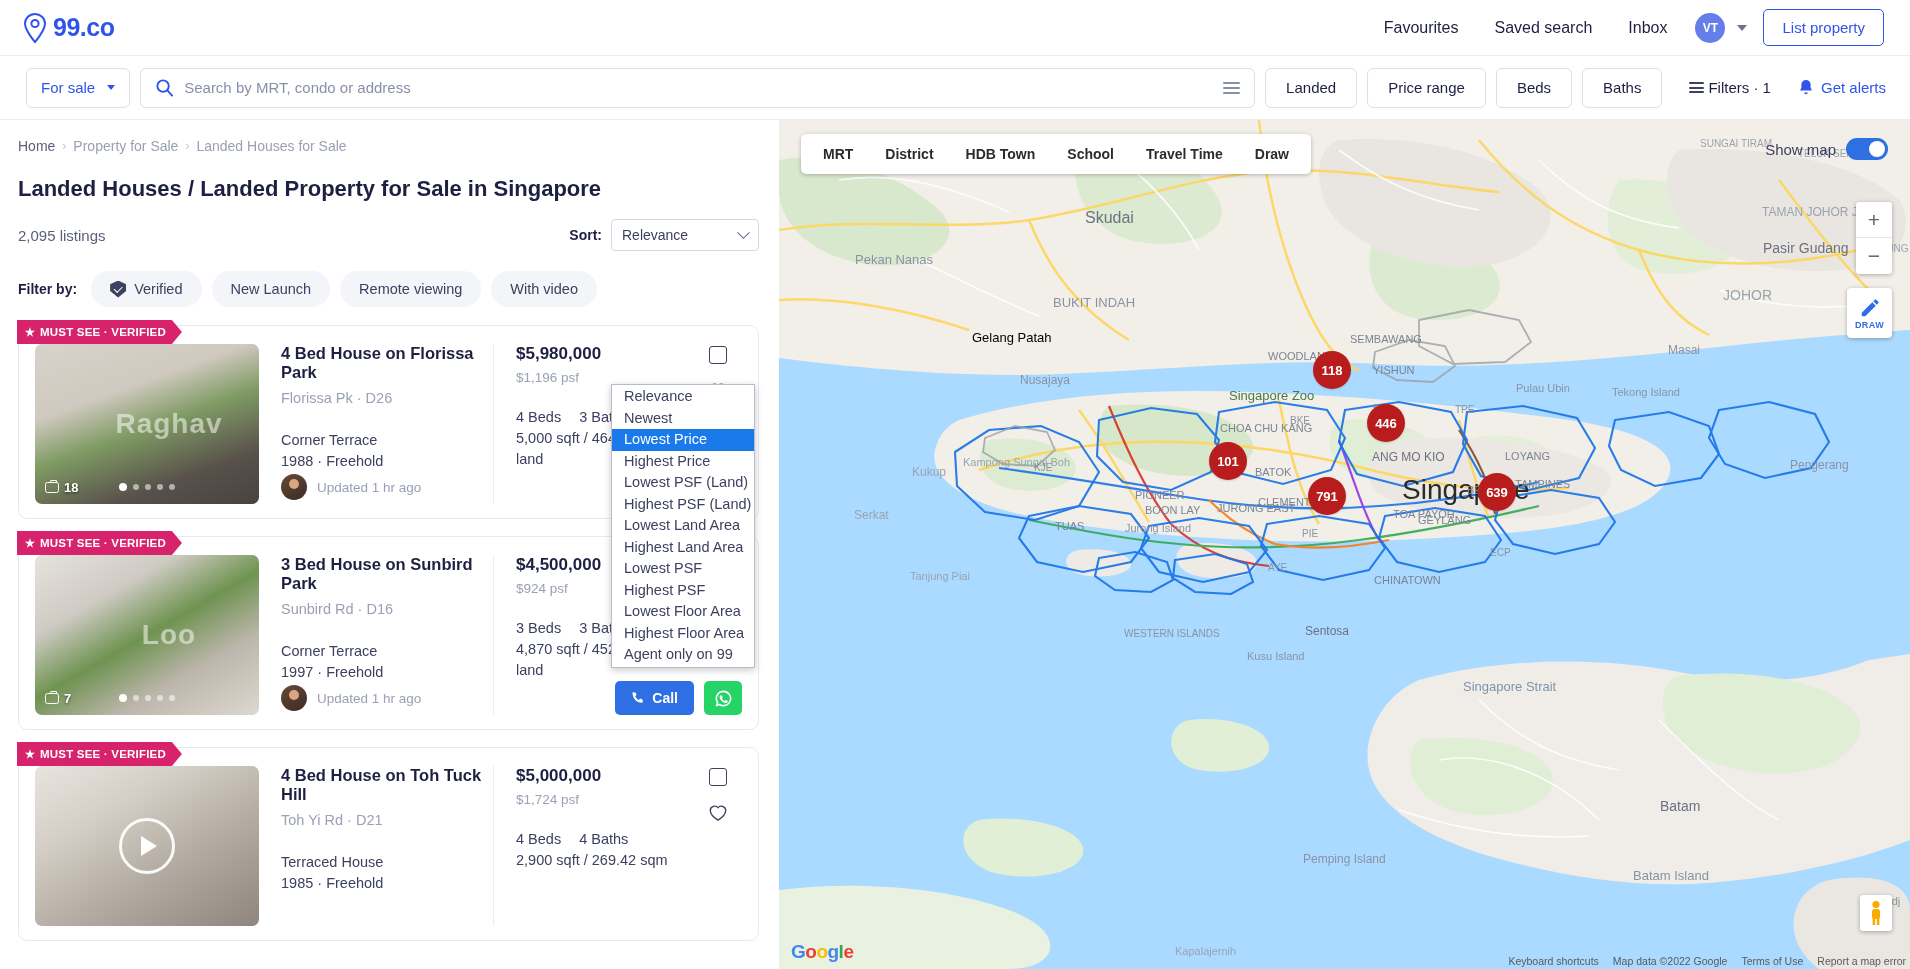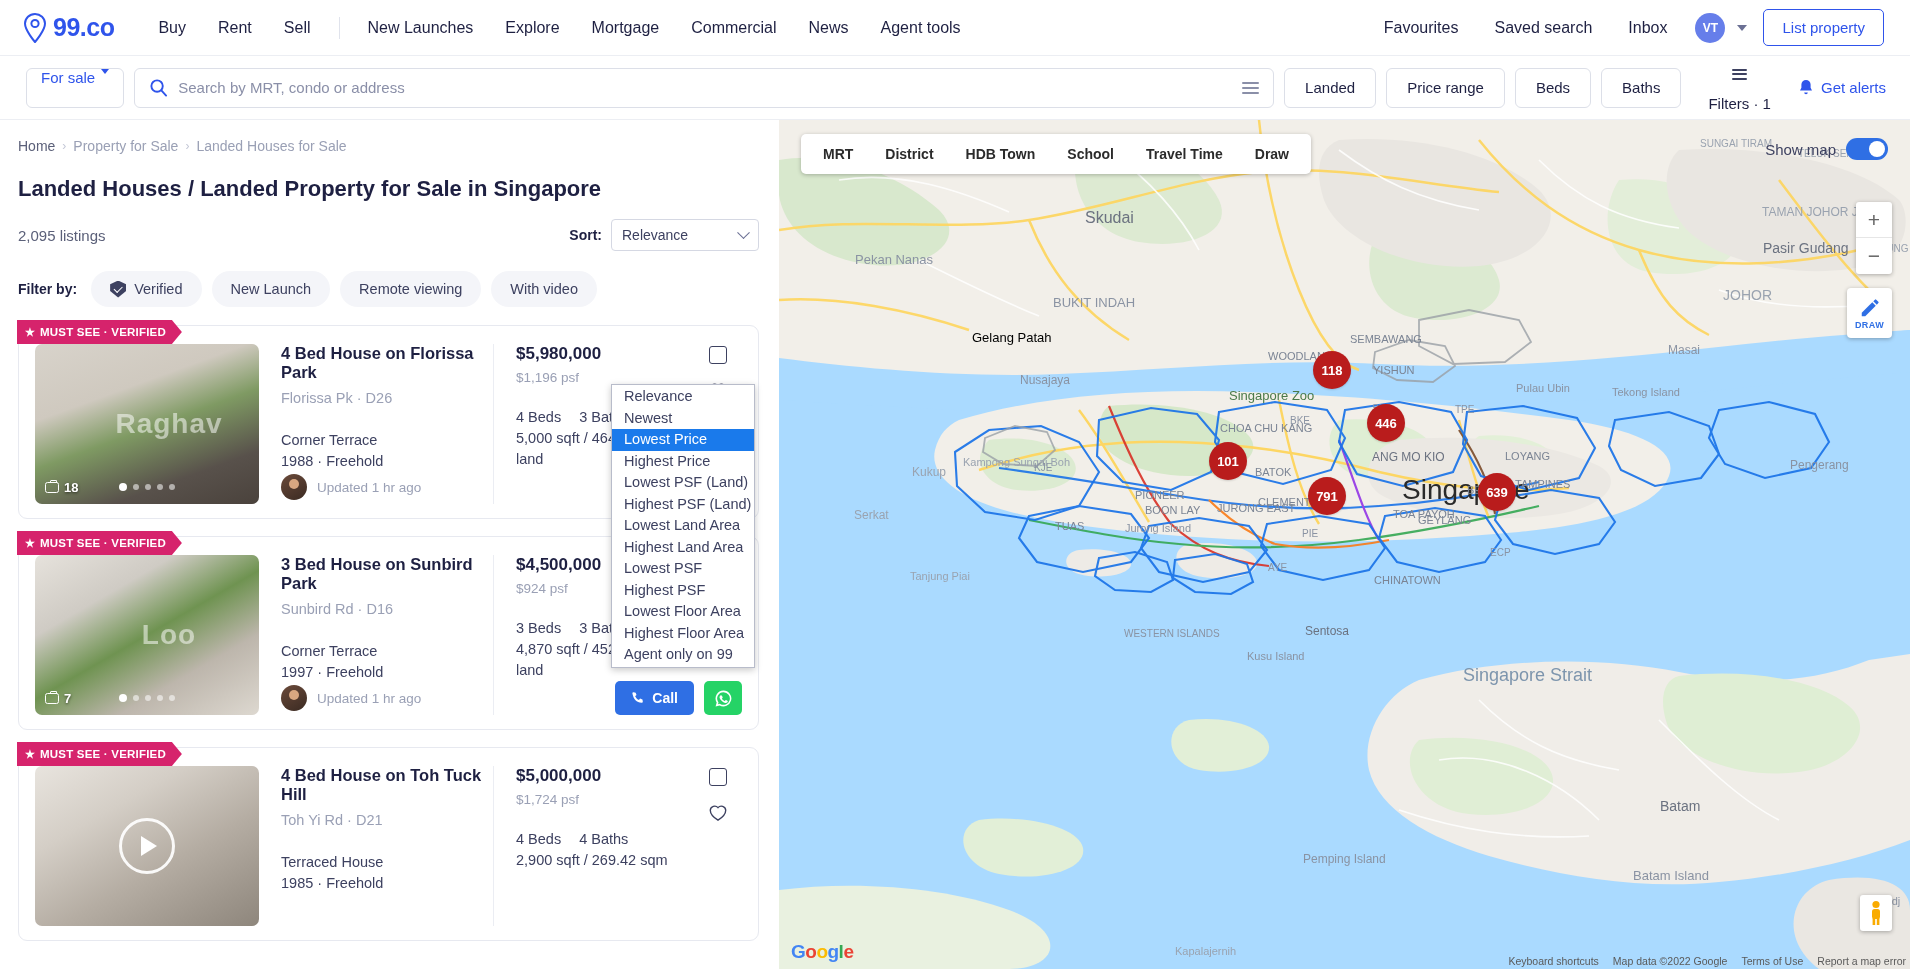--- a/index.html
+++ b/index.html
@@ -47,21 +47,21 @@
   
   .searchrow {
     height: 64px; width: 100%;
     display: flex; align-items: center;
     padding: 0 24px 0 26px; gap: 10px;
     border-bottom: 1px solid #eceef3;
     background: #fff;
   }
   .for-sale-btn {
     border: 1px solid #dcdfe8; border-radius: 6px;
-    height: 40px; display: flex; align-items: flex-start; gap: 6px;
+    height: 40px; display: flex; align-items: center; gap: 12px;
     padding: 0 14px; color: #2f54eb; font-size: 15px; cursor: pointer;
     background: #fff; white-space: nowrap;
   }
   .mini-caret {
     width: 0; height: 0; border-left: 4.5px solid transparent;
     border-right: 4.5px solid transparent; border-top: 5.5px solid #2f54eb;
   }
   .search-wrap {
     flex: 1; height: 40px; border: 1px solid #dcdfe8; border-radius: 6px;
     display: flex; align-items: center; padding: 0 14px; gap: 10px;
@@ -74,23 +74,23 @@
   .search-input::placeholder { color: #8a8fa8; }
   .hamburger { display: flex; flex-direction: column; gap: 3px; cursor: pointer; }
   .hamburger span { width: 17px; height: 2px; background: #8a8fa8; border-radius: 1px; }
   .filter-btn {
     border: 1px solid #dcdfe8; border-radius: 6px; height: 40px;
     display: flex; align-items: center; justify-content: center;
     padding: 0 20px; font-size: 15px; color: #1e2042; background: #fff;
     cursor: pointer; font-family: inherit; white-space: nowrap;
   }
   .filters-pill {
-    display: flex; align-items: center; gap: 15px;
+    display: flex; align-items: center; gap: 4px;
     height: 40px; padding: 0 16px; font-size: 15px; cursor: pointer;
-    border: 1px solid transparent; background: #fff; flex-direction: column;
+    border: 1px solid transparent; background: #fff;
   }
   .sliders-icon { display: flex; flex-direction: column; gap: 2.5px; width: 15px; }
   .sliders-icon i { display: block; height: 2px; background: #3d4160; border-radius: 1px; }
   .sliders-icon i:nth-child(1) { width: 15px; }
   .sliders-icon i:nth-child(2) { width: 15px; }
   .sliders-icon i:nth-child(3) { width: 15px; }
   .get-alerts {
     display: flex; align-items: center; gap: 7px; color: #2f54eb;
     font-size: 15px; cursor: pointer; white-space: nowrap;
   }
@@ -302,32 +302,20 @@
 </head>
 <body>
 
 <div class="topnav">
   <div class="logo">
     <svg class="logo-mark" viewBox="0 0 26 30">
       <path d="M13 1C7.5 1 3 5.3 3 10.6c0 7 10 18.4 10 18.4s10-11.4 10-18.4C23 5.3 18.5 1 13 1z" fill="none" stroke="#2f54eb" stroke-width="2"></path>
       <circle cx="13" cy="10.5" r="3.6" fill="none" stroke="#2f54eb" stroke-width="2"></circle>
     </svg>
     <span class="logo-text">99.co</span>
-  </div>
-  <div class="nav-links">
-    <div class="nav-link">Buy</div>
-    <div class="nav-link">Rent</div>
-    <div class="nav-link">Sell</div>
-    <div class="nav-sep"></div>
-    <div class="nav-link">New Launches</div>
-    <div class="nav-link">Explore</div>
-    <div class="nav-link">Mortgage</div>
-    <div class="nav-link">Commercial</div>
-    <div class="nav-link">News</div>
-    <div class="nav-link">Agent tools</div>
   </div>
   <div class="nav-right">
     <div class="nav-link">Favourites</div>
     <div class="nav-link">Saved search</div>
     <div class="nav-link">Inbox</div>
     <div class="avatar">VT</div>
     <div class="caret-down"></div>
     <button class="list-property">List property</button>
   </div>
 </div>
@@ -743,21 +731,21 @@
         <div class="map-label" style="left: 639px; top: 394px; font-size: 11px; color: rgb(123, 132, 148);">GEYLANG</div>
         <div class="map-label" style="left: 75px; top: 388px; font-size: 12px; color: rgb(154, 163, 176);">Serkat</div>
         <div class="map-label" style="left: 366px; top: 384px; font-size: 11px; color: rgb(123, 132, 148);">BOON LAY</div>
         <div class="map-label" style="left: 276px; top: 400px; font-size: 11px; color: rgb(123, 132, 148);">TUAS</div>
         <div class="map-label" style="left: 595px; top: 454px; font-size: 11px; color: rgb(123, 132, 148);">CHINATOWN</div>
         <div class="map-label" style="left: 131px; top: 450px; font-size: 11px; color: rgb(154, 163, 176);">Tanjung Piai</div>
         <div class="map-label" style="left: 346px; top: 402px; font-size: 11px; color: rgb(138, 147, 163);">Jurong Island</div>
         <div class="map-label" style="left: 345px; top: 508px; font-size: 10px; color: rgb(138, 147, 163);">WESTERN ISLANDS</div>
         <div class="map-label" style="left: 526px; top: 504px; font-size: 12px; color: rgb(107, 114, 128);">Sentosa</div>
         <div class="map-label" style="left: 468px; top: 530px; font-size: 11px; color: rgb(138, 147, 163);">Kusu Island</div>
-        <div class="map-label" style="left: 684px; top: 545px; font-size: 18px; color: rgb(125, 149, 173);">Singapore Strait</div>
+        <div class="map-label" style="left: 684px; top: 559px; font-size: 13px; color: rgb(125, 149, 173);">Singapore Strait</div>
         <div class="map-label" style="left: 881px; top: 678px; font-size: 14px; color: rgb(107, 114, 128);">Batam</div>
         <div class="map-label" style="left: 854px; top: 748px; font-size: 13px; color: rgb(138, 147, 163);">Batam Island</div>
         <div class="map-label" style="left: 524px; top: 732px; font-size: 12px; color: rgb(138, 147, 163);">Pemping Island</div>
         <div class="map-label" style="left: 396px; top: 825px; font-size: 11px; color: rgb(154, 163, 176);">Kapalajernih</div>
         <div class="map-label" style="left: 1095px; top: 775px; font-size: 11px; color: rgb(138, 147, 163);">Tandj</div>
         <div class="map-label" style="left: 255px; top: 342px; font-size: 10px; color: rgb(138, 147, 163);">KJE</div>
         <div class="map-label" style="left: 511px; top: 295px; font-size: 10px; color: rgb(138, 147, 163);">BKE</div>
         <div class="map-label" style="left: 593px; top: 283px; font-size: 10px; color: rgb(138, 147, 163);">SLE</div>
         <div class="map-label" style="left: 676px; top: 284px; font-size: 10px; color: rgb(138, 147, 163);">TPE</div>
         <div class="map-label" style="left: 523px; top: 408px; font-size: 10px; color: rgb(138, 147, 163);">PIE</div>

